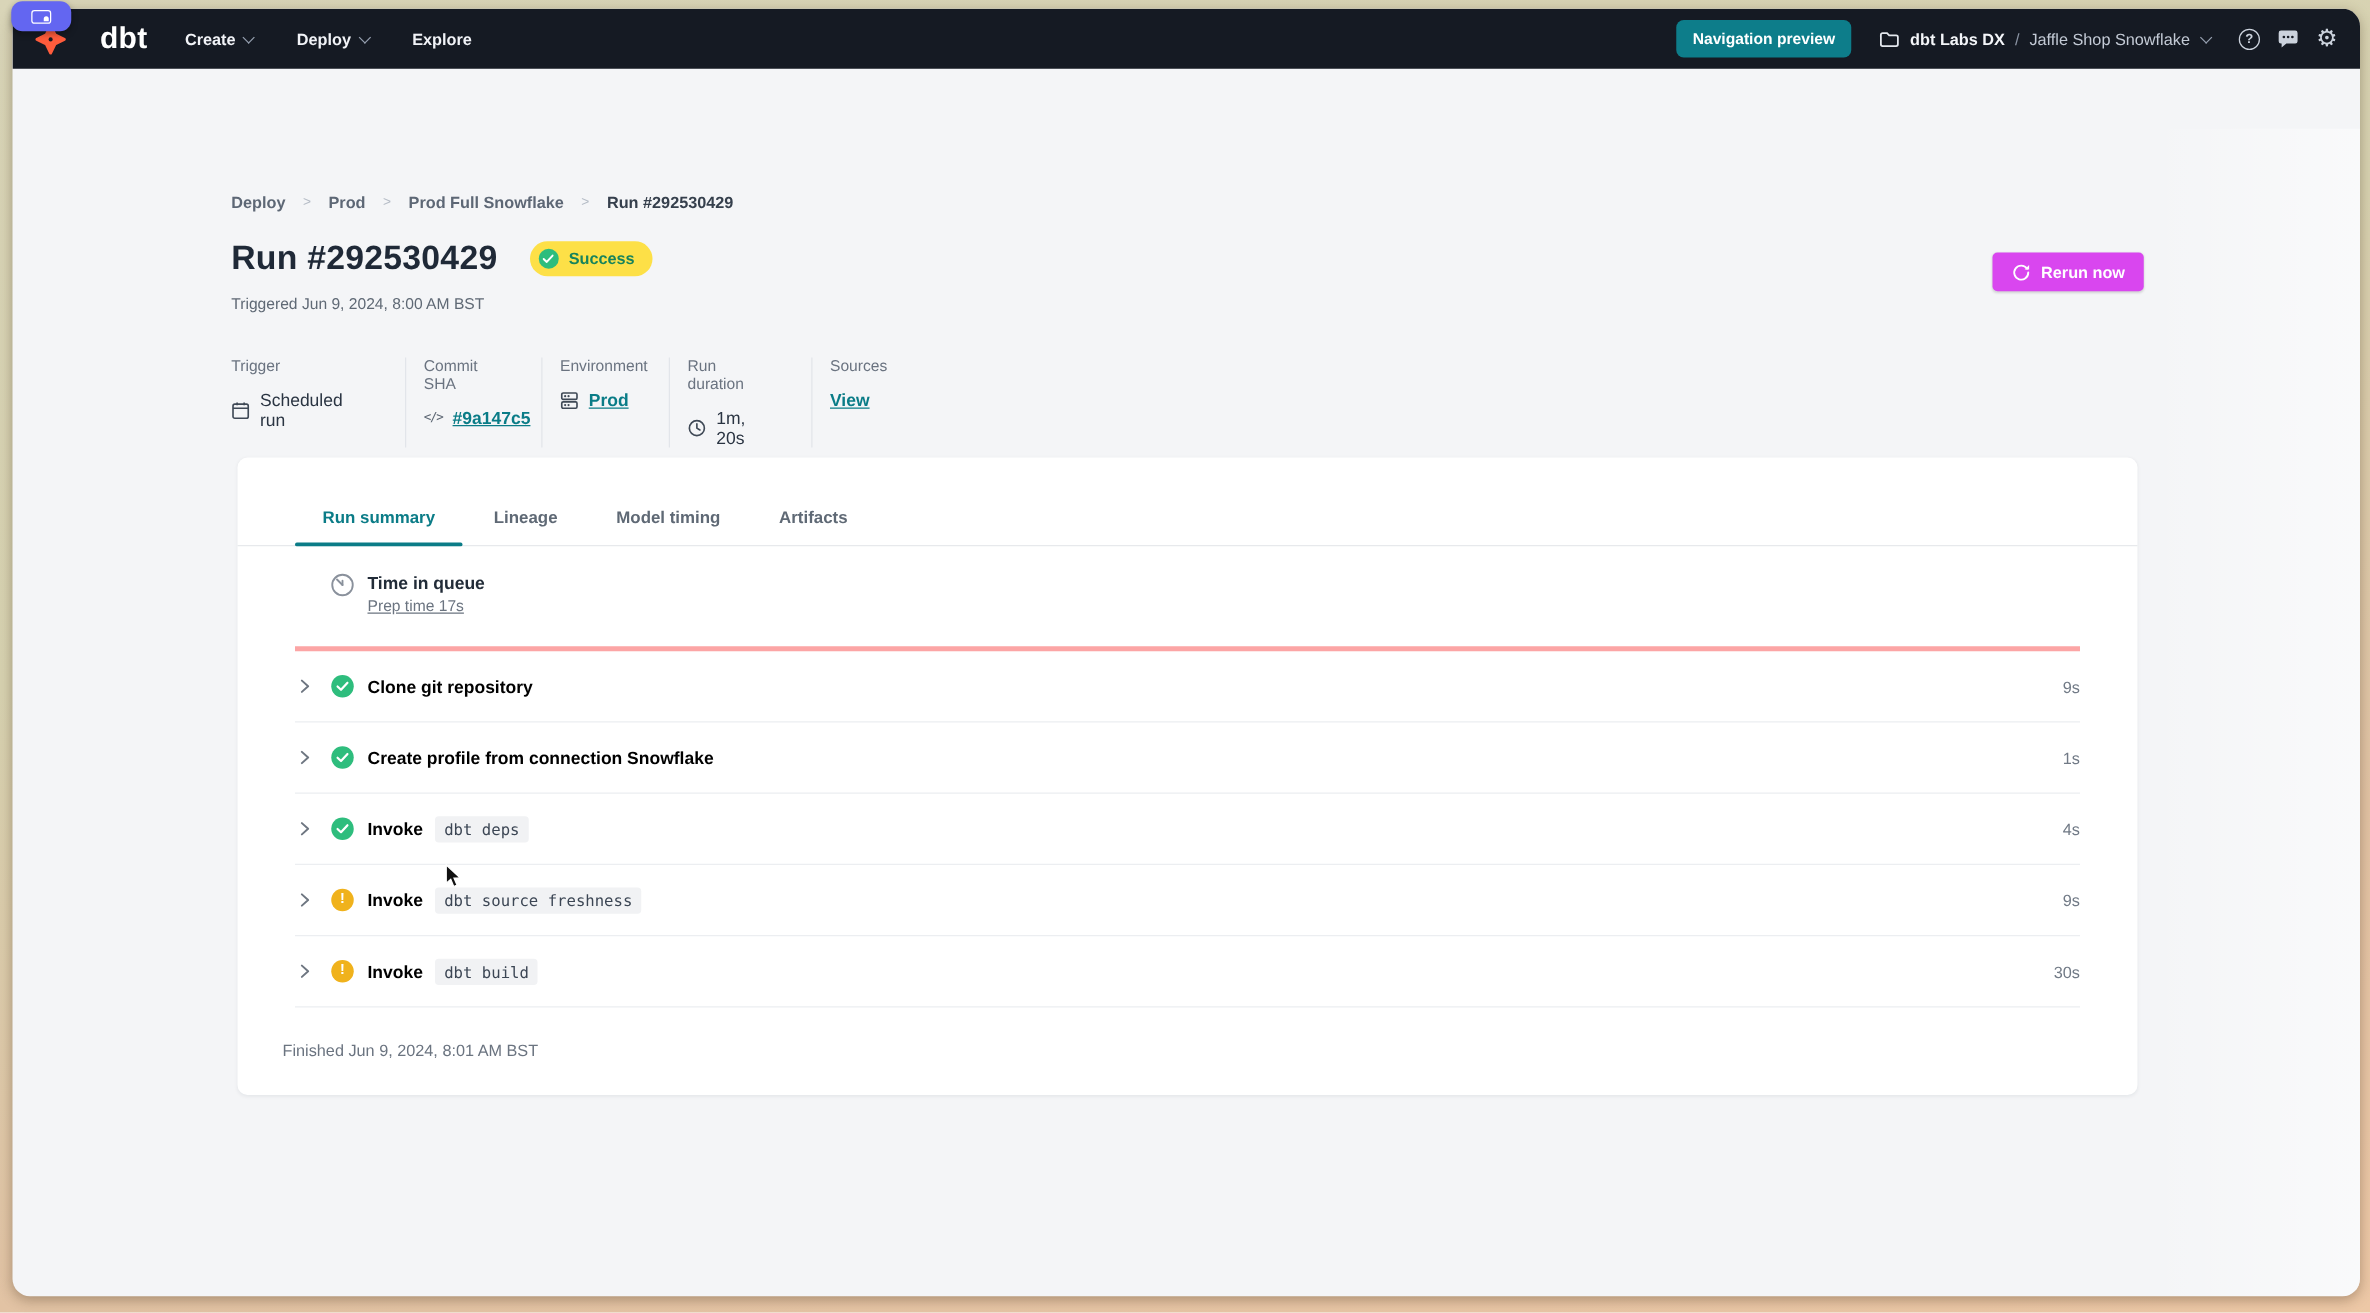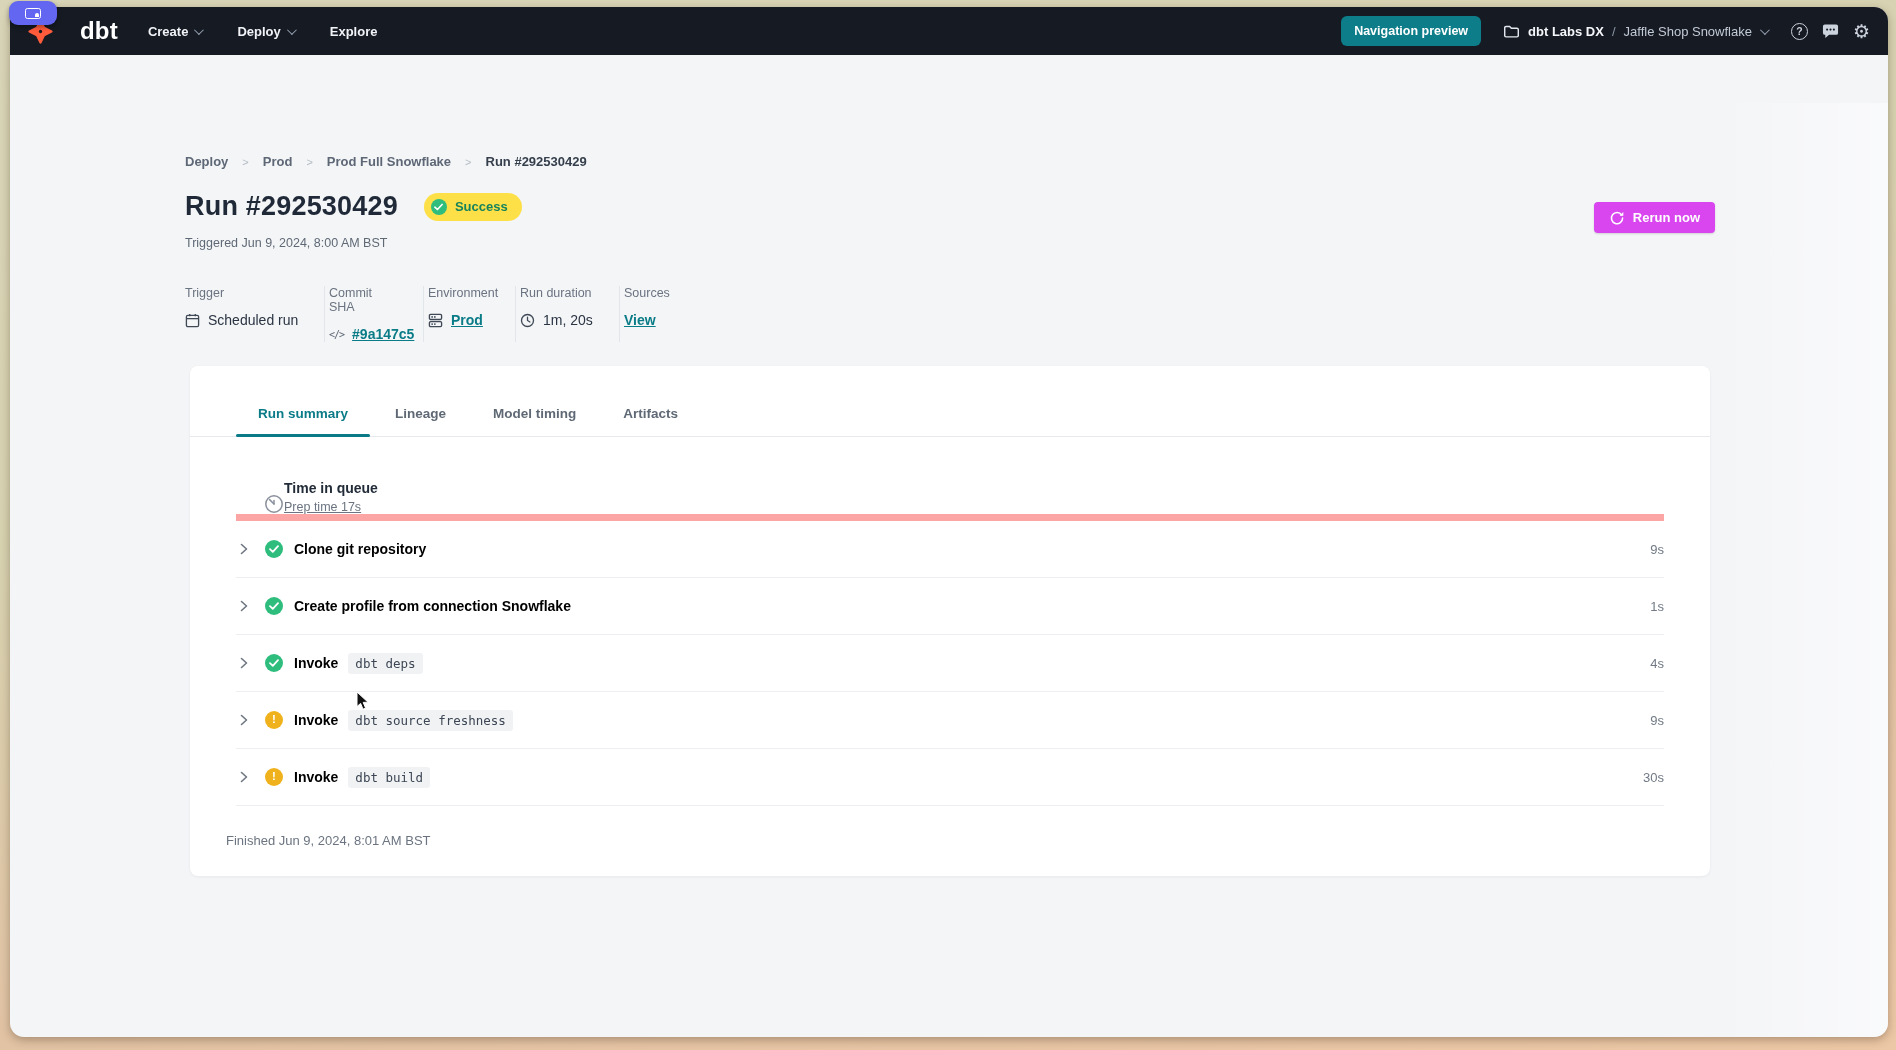--- a/index.html
+++ b/index.html
@@ -80,21 +80,21 @@
   .rerun-btn {
     position:absolute; right:173px; top:147px; height:31px;
     background:#d946ef; color:#fff; border:none; border-radius:4px;
     display:flex; align-items:center; gap:8px; padding:0 15px;
     font-family:inherit; font-size:13px; font-weight:700; cursor:pointer;
     box-shadow:0 1px 2px rgba(0,0,0,.15);
   }
 
   
   .meta-row { position:absolute; left:175px; top:231px; display:flex; }
-  .meta-col { padding-right:24px; margin-right:4px; border-right:1px solid #e2e5ea; }
+  .meta-col { padding-right:38px; margin-right:14px; border-right:1px solid #e2e5ea; }
   .meta-col:last-child { border-right:none; }
   .meta-col.c0 { width:140px; } .meta-col.c1 { width:95px; } .meta-col.c2 { width:88px; } .meta-col.c3 { width:100px; } .meta-col.c4 { width:56px; }
   .meta-label { font-size:12.5px; color:#6a7380; margin-bottom:12px; }
   .meta-value { display:flex; align-items:center; gap:8px; font-size:14px; font-weight:500; color:#2a3442; }
   .meta-value .link { color:#0a7c87; font-weight:600; text-decoration:underline; cursor:pointer; }
   .meta-icon { display:flex; align-items:center; color:#3f4956; }
   .code-glyph { font-family:"DejaVu Sans Mono", monospace; font-size:10px; color:#5b6572; letter-spacing:-1px; }
 
   
   .card {
@@ -106,21 +106,21 @@
     padding:16px 22px 15px; margin-right:3px; font-size:13.5px; font-weight:700; color:#5f6975;
     cursor:pointer; position:relative;
   }
   .tab.active { color:#0b7c87; }
   .tab.active::after {
     content:""; position:absolute; left:0; right:0; bottom:-1px; height:3px;
     background:#0b7c87; border-radius:2px;
   }
 
   .card-body { padding:0 46px; }
-  .queue-row { display:flex; align-items:flex-end; padding:21px 0 0 28px; height:84px; border-bottom:7px solid #fca5a5; }
+  .queue-row { display:flex; align-items:flex-start; gap:10px; padding:21px 0 0 28px; height:84px; border-bottom:4px solid #fca5a5; }
   .queue-texts { display:flex; flex-direction:column; gap:4px; }
   .queue-title { font-size:14px; font-weight:700; color:#222c38; }
   .queue-link { font-size:12.5px; color:#6b7480; text-decoration:underline; cursor:pointer; }
 
   .step-row { display:flex; align-items:center; height:57px; border-bottom:1px solid #eceef1; padding-left:4px; }
   .step-chevron { width:10px; height:12px; margin-right:15px; display:flex; align-items:center; cursor:pointer; }
   .step-status { width:18px; height:18px; border-radius:50%; margin-right:11px; display:flex; align-items:center; justify-content:center; flex:none; }
   .step-status .check-svg { display:none; }
   .step-status .bang { display:none; color:#fff; font-size:11.5px; font-weight:800; line-height:1; }
   .step-status.success { background:#2ebd7d; } .step-status.success .check-svg { display:block; }

